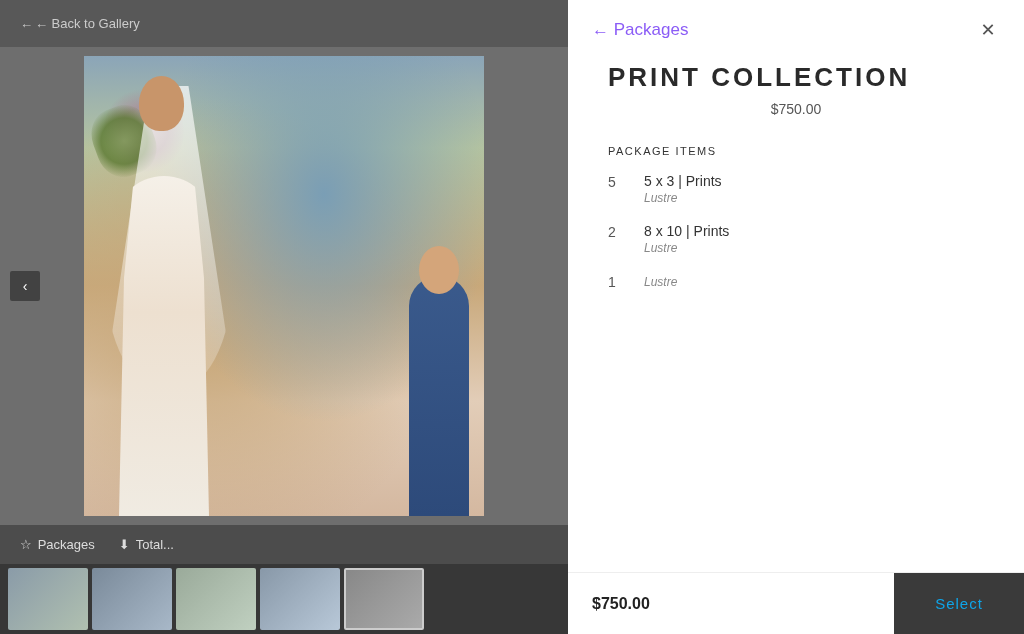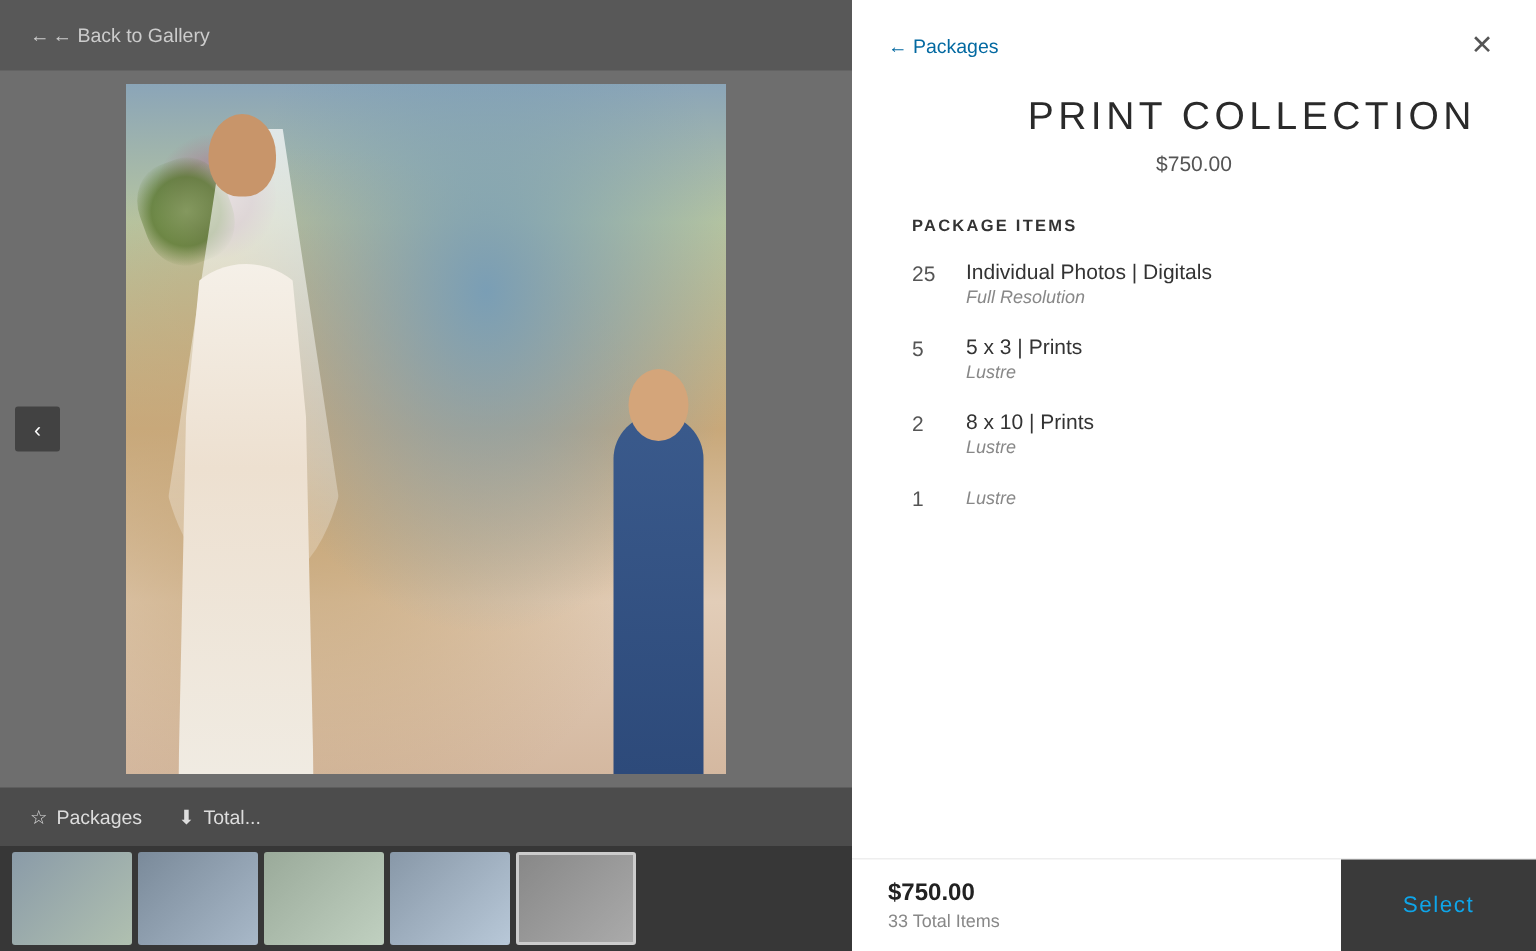--- a/index.html
+++ b/index.html
@@ -196,22 +196,22 @@
       display: flex;
       align-items: center;
       justify-content: space-between;
       border-bottom: none;
     }
 
     .packages-back {
       display: flex;
       align-items: center;
       gap: 6px;
-      color: #0369a1;
-      font-size: 13px;
+      color: #8b5cf6;
+      font-size: 17px;
       cursor: pointer;
     }
 
     .close-btn {
       width: 24px;
       height: 24px;
       display: flex;
       align-items: center;
       justify-content: center;
       cursor: pointer;
@@ -219,39 +219,39 @@
       font-size: 18px;
     }
 
     .package-content {
       flex: 1;
       padding: 20px 40px;
       overflow-y: auto;
     }
 
     .package-title {
-      text-align: right;
+      text-align: left;
       font-size: 26px;
-      font-weight: 400;
+      font-weight: 700;
       letter-spacing: 3px;
       color: #2a2a2a;
       text-transform: uppercase;
       margin-bottom: 8px;
     }
 
     .package-price {
       text-align: center;
       font-size: 14px;
       color: #555;
       margin-bottom: 28px;
     }
 
     .section-label {
       font-size: 11px;
-      font-weight: 700;
+      font-weight: 400;
       letter-spacing: 1.5px;
       color: #333;
       text-transform: uppercase;
       margin-bottom: 16px;
     }
 
     .package-items {
       list-style: none;
     }
 
@@ -388,27 +388,20 @@
       <span>✕</span>
     </div>
   </div>
 
   <div class="package-content">
     <h1 class="package-title">PRINT COLLECTION</h1>
     <p class="package-price">$750.00</p>
     <p class="section-label">PACKAGE ITEMS</p>
 
     <ul class="package-items">
-      <li class="package-item">
-        <span class="item-qty">25</span>
-        <div class="item-details">
-          <div class="item-name">Individual Photos | Digitals</div>
-          <div class="item-sub">Full Resolution</div>
-        </div>
-      </li>
       <li class="package-item">
         <span class="item-qty">5</span>
         <div class="item-details">
           <div class="item-name">5 x 3 | Prints</div>
           <div class="item-sub">Lustre</div>
         </div>
       </li>
       <li class="package-item">
         <span class="item-qty">2</span>
         <div class="item-details">
@@ -421,17 +414,16 @@
         <div class="item-details">
           <div class="item-sub">Lustre</div>
         </div>
       </li>
     </ul>
   </div>
 
   <div class="package-footer">
     <div class="footer-price-area">
       <div class="footer-price">$750.00</div>
-      <div class="footer-items">33 Total Items</div>
     </div>
     <button class="select-btn">Select</button>
   </div>
 </div>
 
 </body></html>

